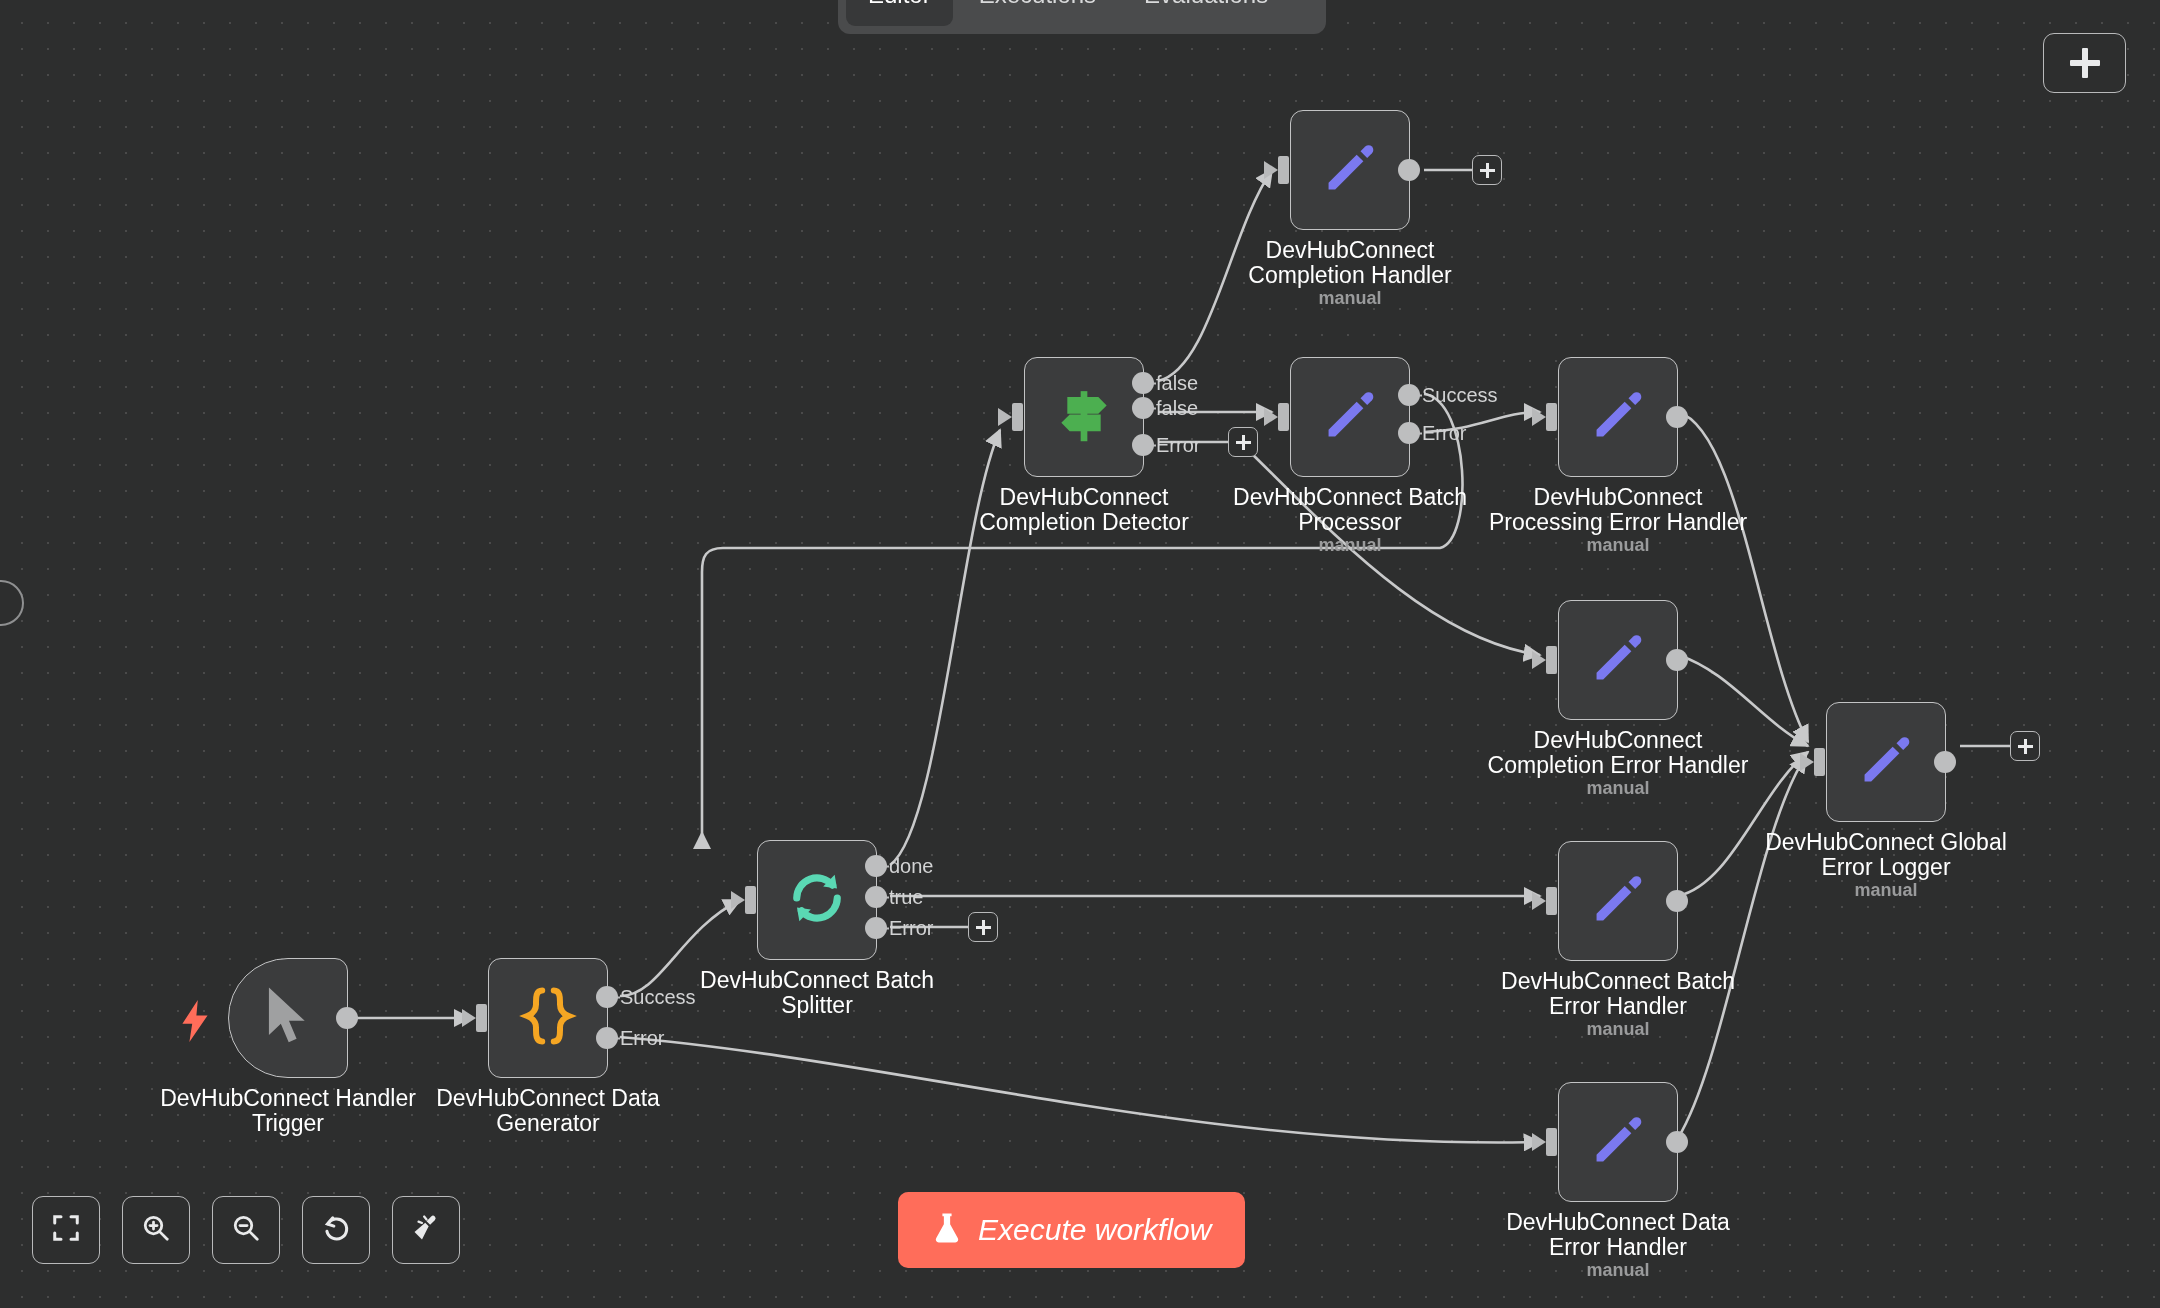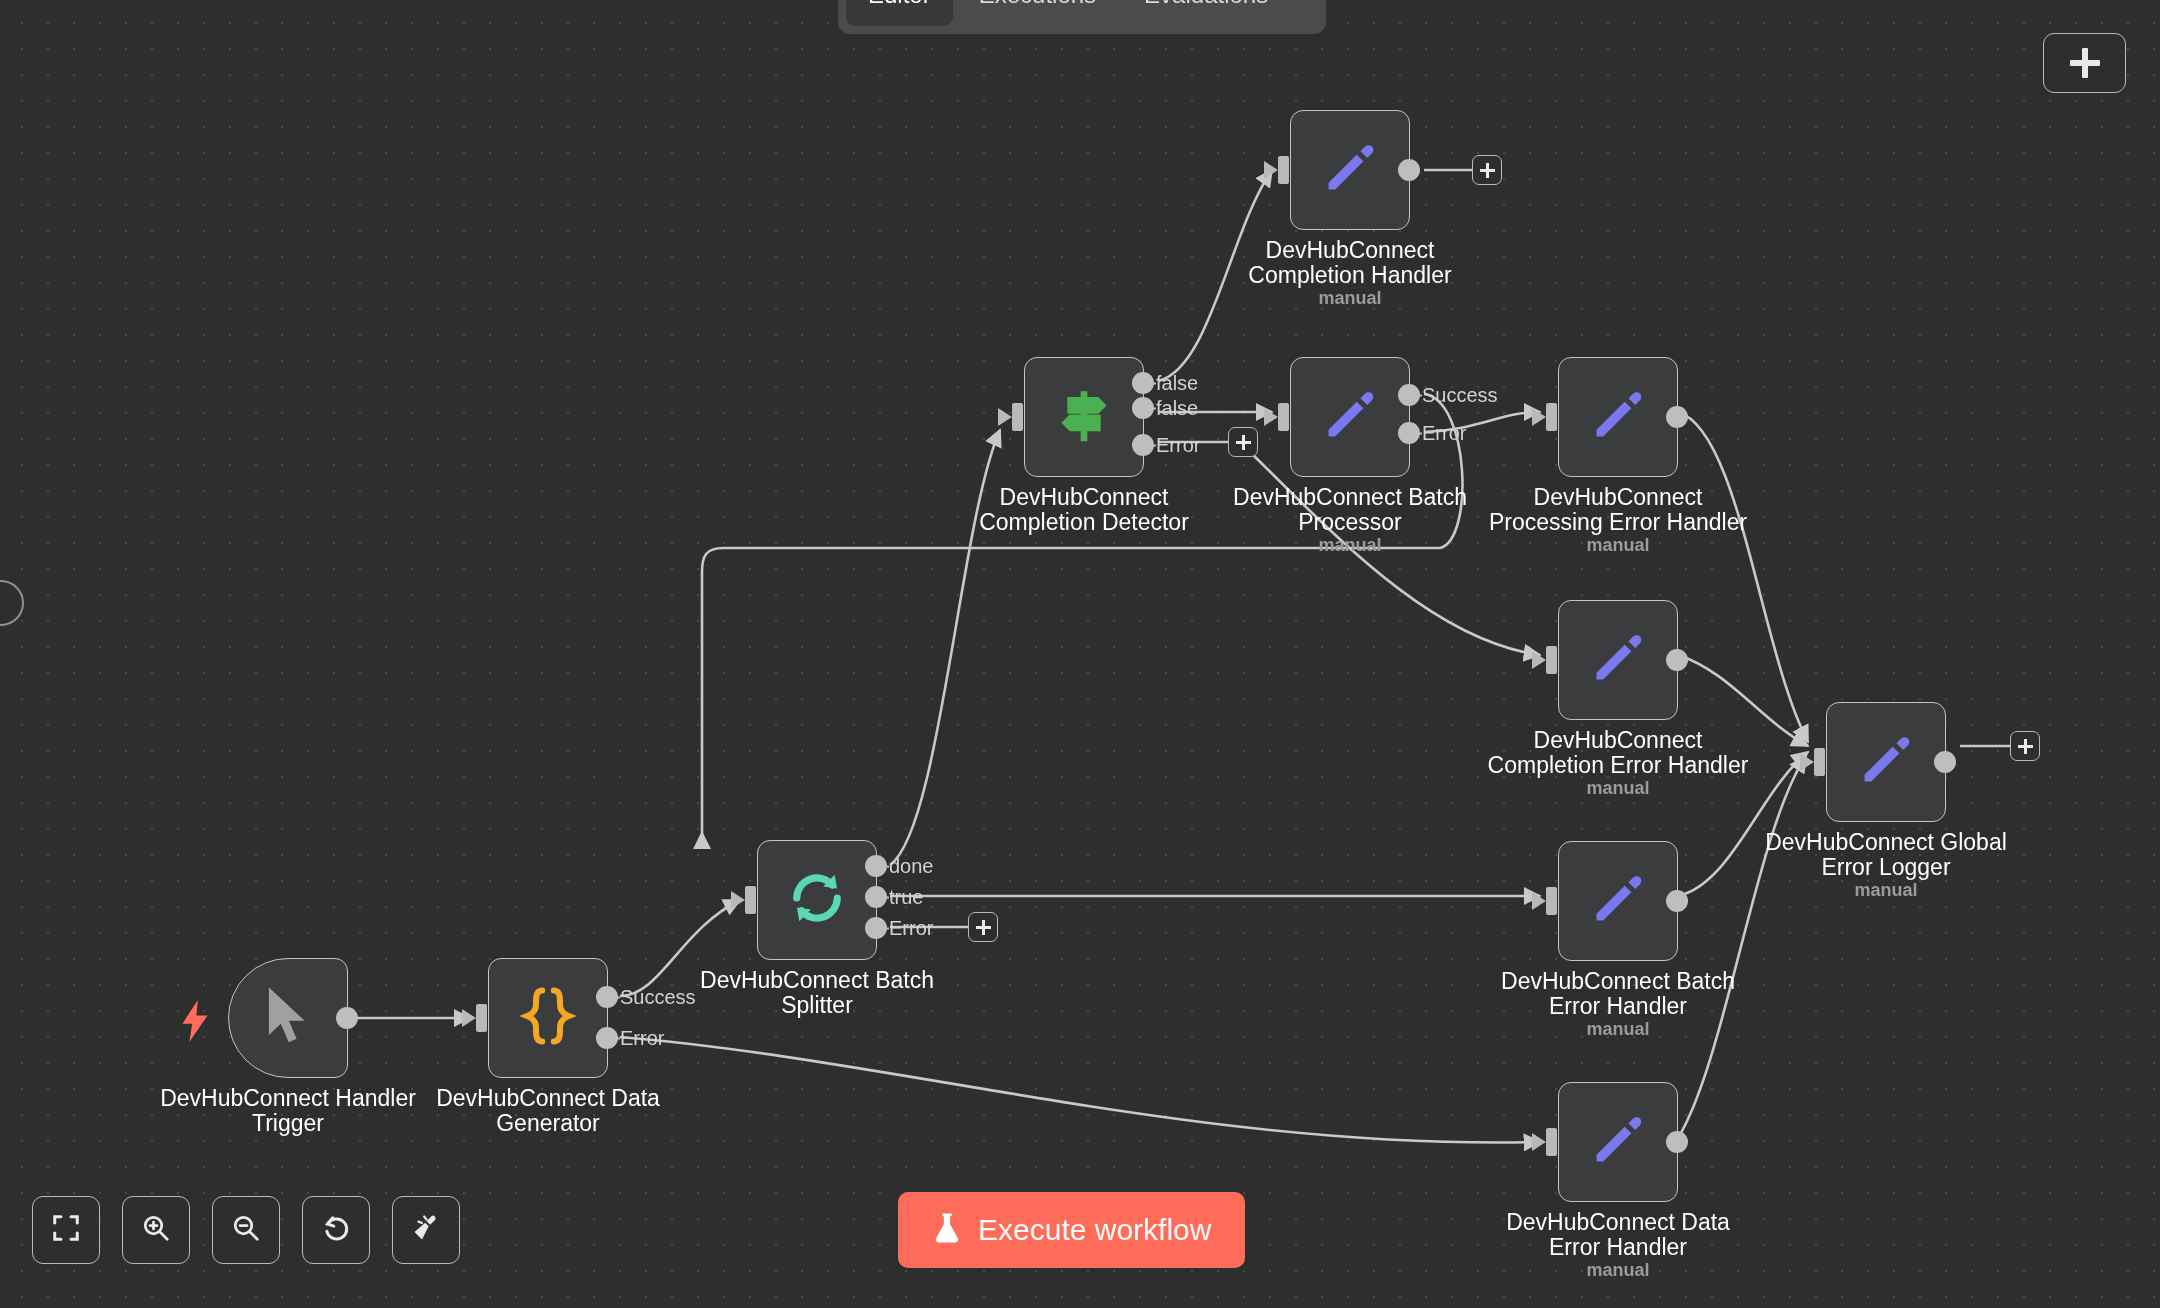--- a/index.html
+++ b/index.html
@@ -205,20 +205,21 @@
     height: 76px;
     padding: 0 34px;
     background: #ff6d5a;
     border-radius: 10px;
     display: flex; align-items: center; gap: 16px;
     z-index: 30;
   }
   #execute-btn .label {
     font-size: 30px;
     color: #ffffff;
+    font-style: italic;
   }
 </style>
 </head>
 <body>
 
 <div id="canvas">
 
   <svg id="edges" viewBox="0 0 2160 1308">
     <defs>
       <marker id="arrR" viewBox="0 0 10 10" refX="9" refY="5" markerWidth="7" markerHeight="7" orient="auto-start-reverse">

